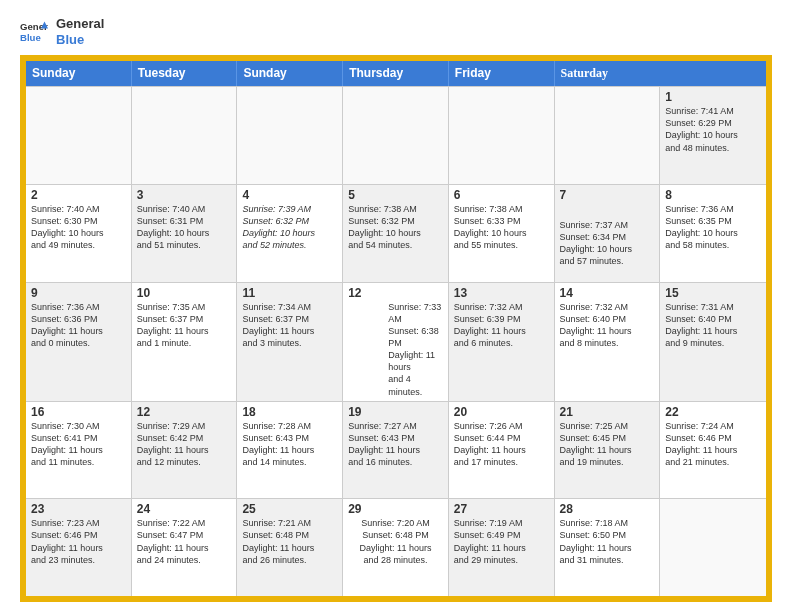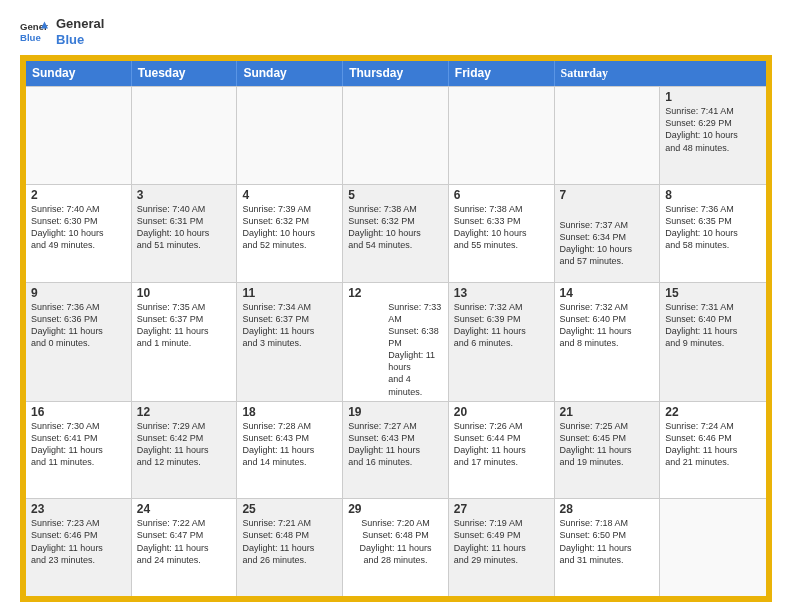--- a/index.html
+++ b/index.html
@@ -158,21 +158,21 @@
           </div>
           <div class="cal-cell shaded">
             <span class="day-num">3</span>
             <div class="cell-text" style="white-space: pre-line;">Sunrise: 7:40 AM
 Sunset: 6:31 PM
 Daylight: 10 hours
 and 51 minutes.</div>
           </div>
           <div class="cal-cell">
             <span class="day-num">4</span>
-            <div class="cell-text" style="white-space: pre-line;">Sunrise: 7:39 AM
+            <div class="cell-text" style="white-space: pre-line; font-style: italic;">Sunrise: 7:39 AM
 Sunset: 6:32 PM
 Daylight: 10 hours
 and 52 minutes.</div>
           </div>
           <div class="cal-cell shaded">
             <span class="day-num">5</span>
             <div class="cell-text" style="white-space: pre-line;">Sunrise: 7:38 AM
 Sunset: 6:32 PM
 Daylight: 10 hours
 and 54 minutes.</div>

